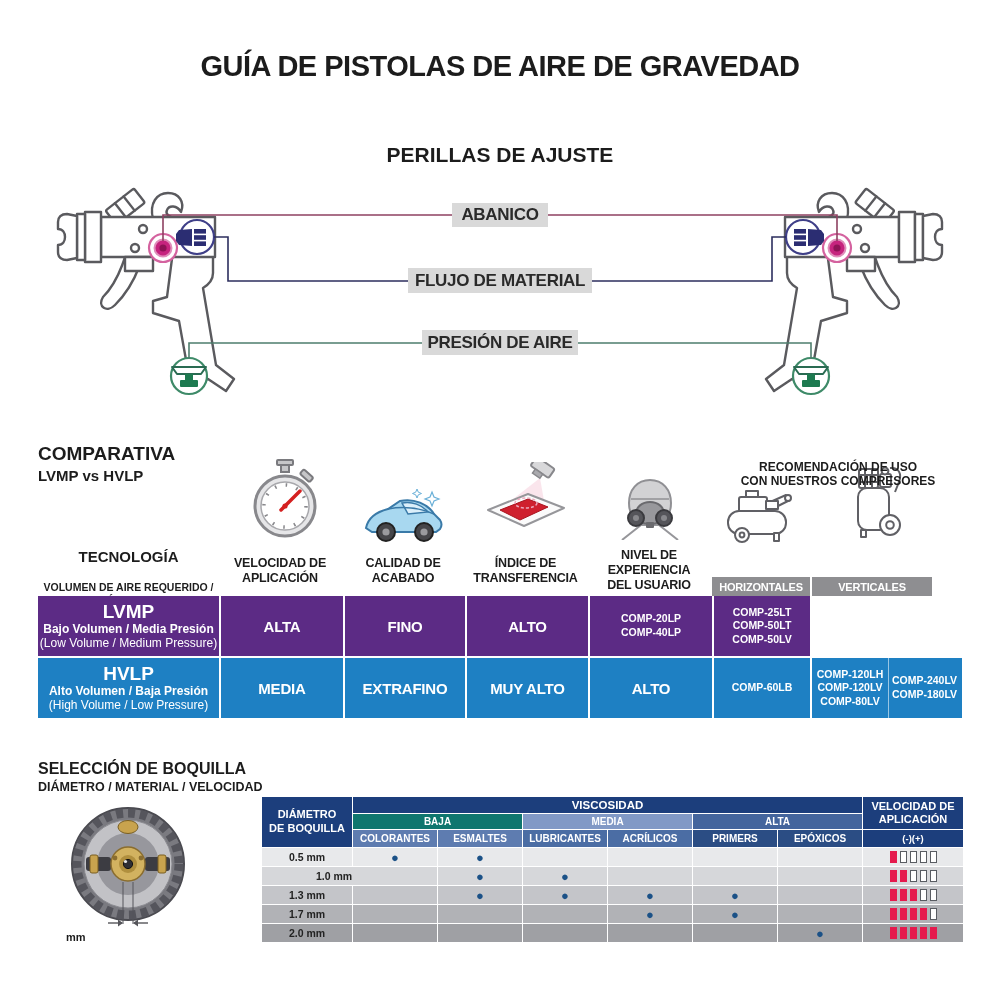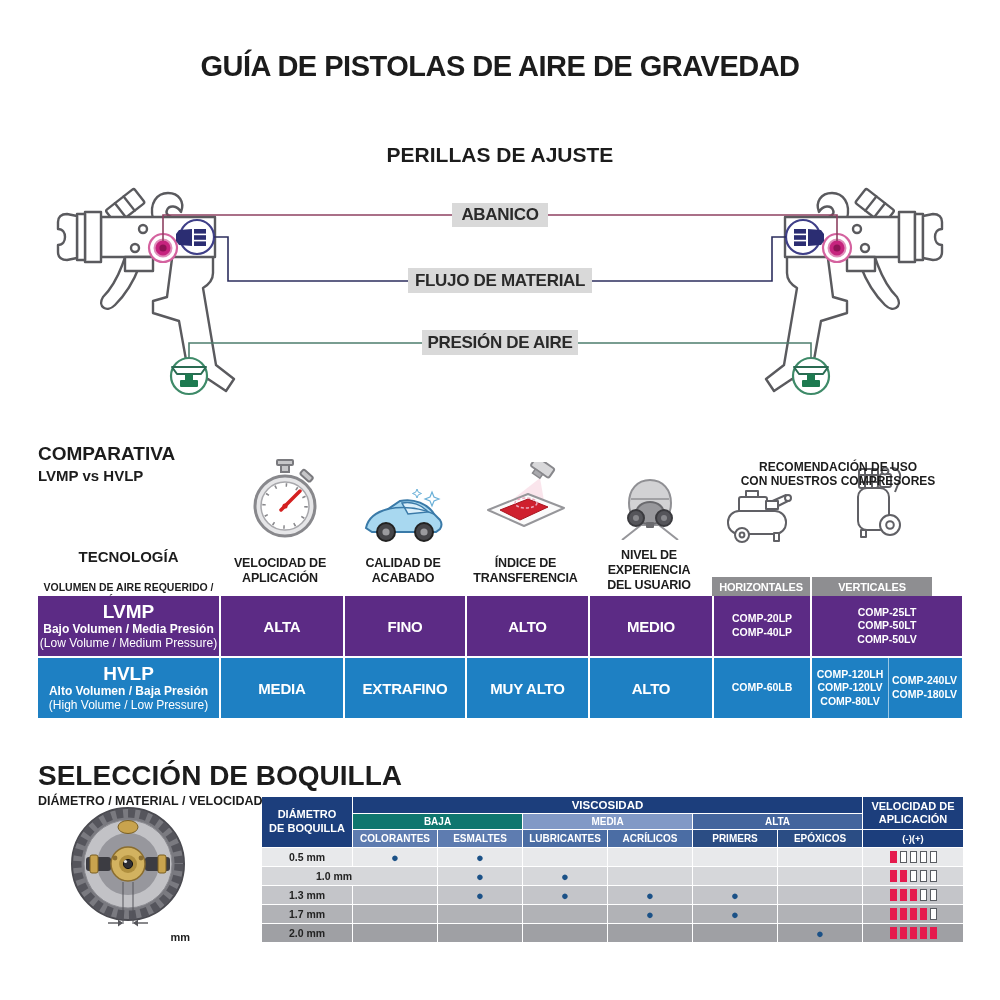--- a/index.html
+++ b/index.html
@@ -31,23 +31,23 @@
   .comp-cell .nm{font-size:19px;font-weight:800;line-height:1.05;}
   .comp-cell .sb{font-size:12px;font-weight:700;line-height:1.2;}
   .comp-cell .se{font-size:12px;font-weight:400;line-height:1.2;}
   .comp-cell .val{font-size:15px;font-weight:800;letter-spacing:-.2px;}
   .comp-cell .codes{font-size:10.5px;font-weight:700;line-height:1.3;}
   .vsplit{display:grid;grid-template-columns:76px 72px;width:100%;height:100%;}
   .vsplit>div{display:flex;align-items:center;justify-content:center;}
   .vsplit>div+div{border-left:1px solid rgba(255,255,255,.55);}
   
   #boq-heading{left:38px;top:760px;}
-  #boq-heading .h1{font-size:28px;font-weight:800;}
+  #boq-heading .h1{font-size:16px;font-weight:800;}
   #boq-heading .h2{font-size:12.5px;font-weight:800;margin-top:2px;}
-  #mm-label{left:66px;top:931px;width:124px;text-align:right;font-size:11px;font-weight:700;}
+  #mm-label{left:66px;top:931px;width:124px;text-align:left;font-size:11px;font-weight:700;}
   #visc{left:262px;top:797px;width:701px;height:145px;}
   #visc .cell{position:absolute;display:flex;align-items:center;justify-content:center;
       color:#fff;font-weight:800;text-align:center;}
   .navyc{background:#1c3e7c;}
   .dotcell{color:#1b5187 !important;font-size:13px;line-height:1;}
   .rlabel{color:#222 !important;font-size:10.5px;}
   .bars{display:flex;gap:3px;align-items:center;justify-content:center;}
   .bars span{width:7px;height:12px;border:1.5px solid #595c62;background:#fff;box-sizing:border-box;}
   .bars span.fill{background:#e51a4d;border-color:#e51a4d;}
   .mp{display:flex;justify-content:space-between;align-items:center;padding:0 7px;box-sizing:border-box;
@@ -225,23 +225,20 @@
     <div class="comp-cell">
         <span class="val">ALTA</span>
       </div>
     <div class="comp-cell">
         <span class="val">FINO</span>
       </div>
     <div class="comp-cell">
         <span class="val">ALTO</span>
       </div>
     <div class="comp-cell">
-        <span class="val">MEDIO</span>
-      </div>
-    <div class="comp-cell">
         <span class="codes pre ctr">COMP-20LP
 COMP-40LP</span>
       </div>
     <div class="comp-cell">
         <span class="codes pre ctr">COMP-25LT
 COMP-50LT
 COMP-50LV</span>
       </div>
   </div>
 

